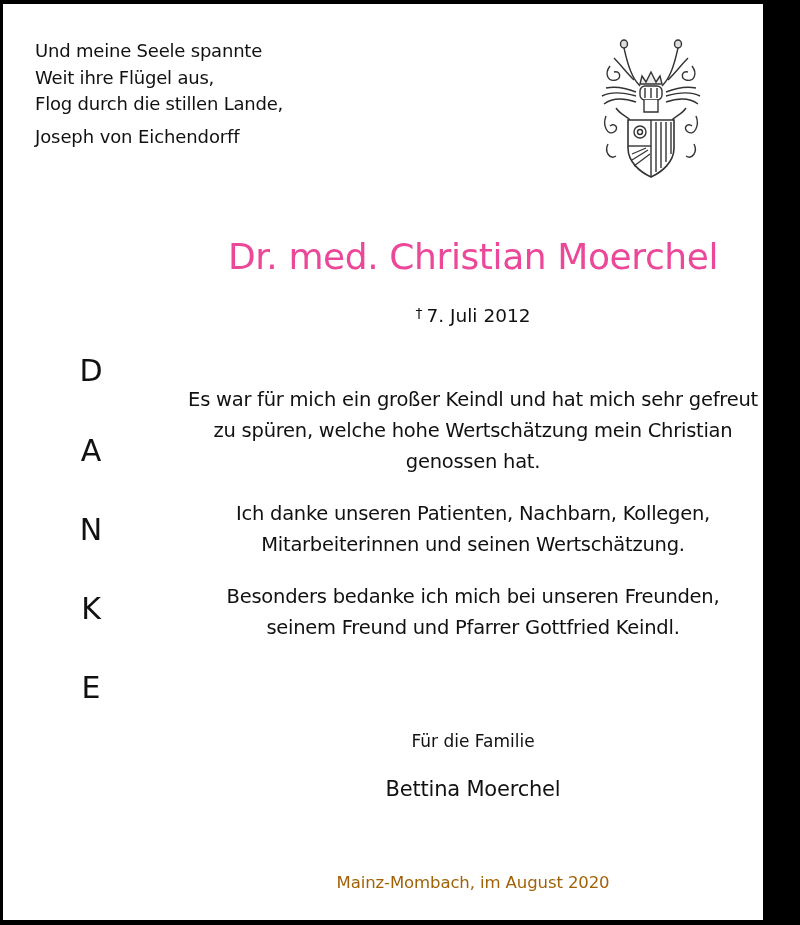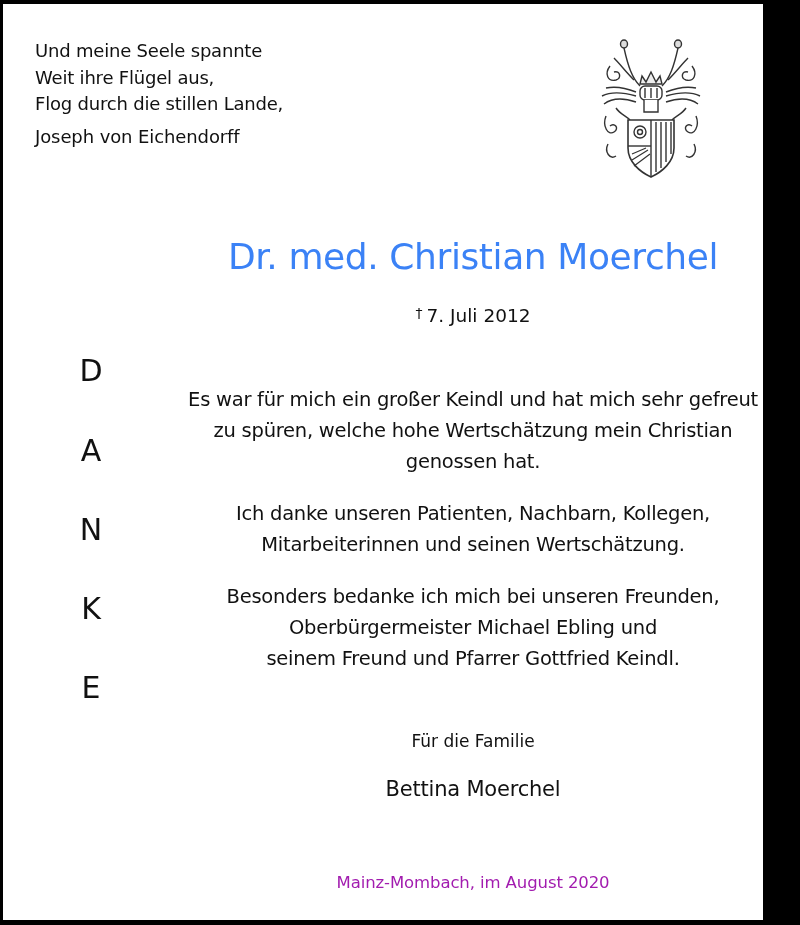--- a/index.html
+++ b/index.html
@@ -9,34 +9,34 @@
       position: absolute; left: 3px; top: 4px; width: 760px; height: 916px;
       background: #fff; overflow: hidden;
     }
     .poem { position: absolute; left: 32px; top: 34px; }
     .poem-line { font-size: 18px; line-height: 26.5px; letter-spacing: -0.2px; white-space: nowrap; }
     .poem-author { font-size: 18px; margin-top: 8px; letter-spacing: -0.1px; }
 
     .crest { position: absolute; left: 597px; top: 32px; width: 102px; height: 142px; }
 
     .center { position: absolute; left: 170px; width: 600px; text-align: center; white-space: nowrap; }
-    .title { top: 232px; font-size: 36px; letter-spacing: -0.4px; color: #3b82f6; }
+    .title { top: 232px; font-size: 36px; letter-spacing: -0.4px; color: #ec4899; }
     .date { top: 301px; font-size: 18.5px; }
     .date .cross { font-size: 14px; vertical-align: 4px; margin-right: 4px; }
 
     .para { font-size: 19.5px; line-height: 31px; letter-spacing: -0.25px; }
     .p1 { top: 380px; }
     .p2 { top: 494px; }
     .p3 { top: 577px; }
 
     .danke { position: absolute; left: 60px; width: 56px; text-align: center; font-size: 30px; color: #111; }
 
     .signoff { top: 727px; font-size: 17px; }
     .signer { top: 773px; font-size: 21px; letter-spacing: -0.2px; }
-    .place { top: 869px; font-size: 16.5px; letter-spacing: -0.1px; color: #a21caf; }
+    .place { top: 869px; font-size: 16.5px; letter-spacing: -0.1px; color: #a16207; }
   </style>
 </head>
 <body>
 
 <div class="card">
 
   <div class="poem">
     <div class="poem-line">Und meine Seele spannte</div>
     <div class="poem-line">Weit ihre Flügel aus,</div>
     <div class="poem-line">Flog durch die stillen Lande,</div>
@@ -106,21 +106,20 @@
     <div>genossen hat.</div>
   </div>
 
   <div class="center para p2">
     <div>Ich danke unseren Patienten, Nachbarn, Kollegen,</div>
     <div>Mitarbeiterinnen und seinen Wertschätzung.</div>
   </div>
 
   <div class="center para p3">
     <div>Besonders bedanke ich mich bei unseren Freunden,</div>
-    <div>Oberbürgermeister Michael Ebling und</div>
     <div>seinem Freund und Pfarrer Gottfried Keindl.</div>
   </div>
 
   <div class="center signoff">Für die Familie</div>
   <div class="center signer">Bettina Moerchel</div>
 
   <div class="center place">Mainz-Mombach, im August 2020</div>
 </div>
 
 </body></html>

